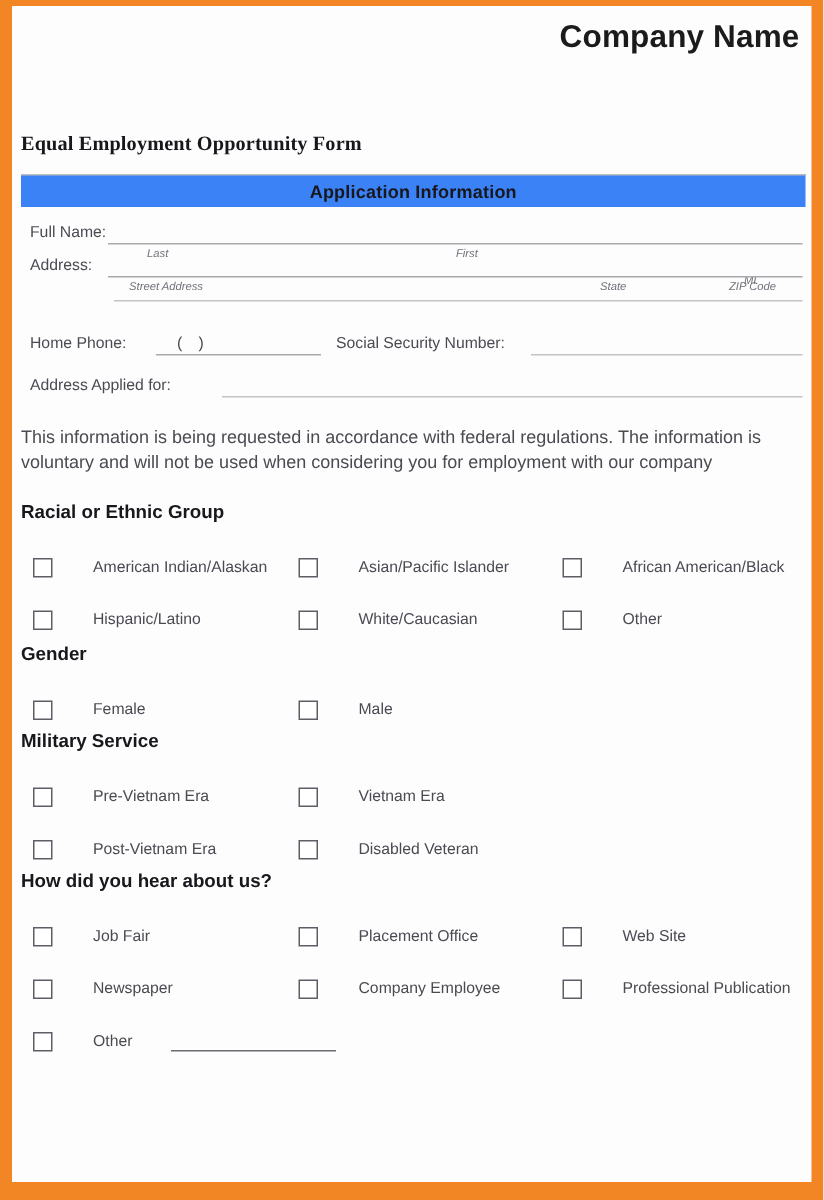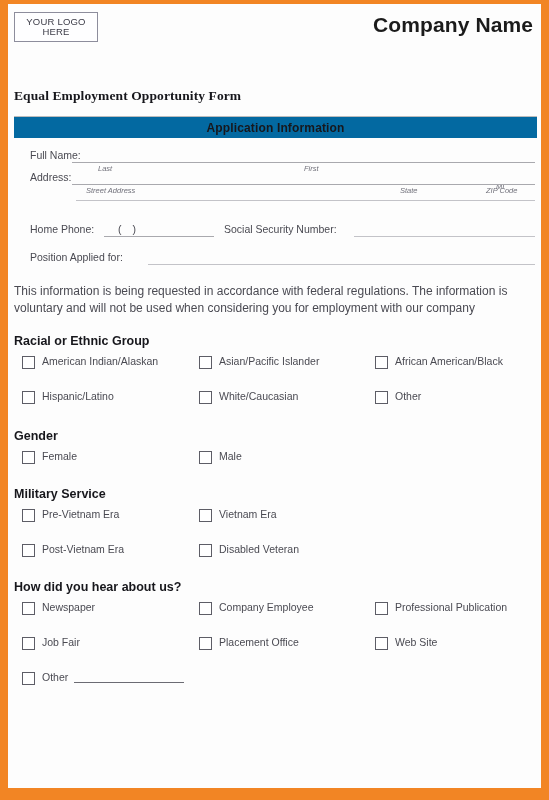--- a/index.html
+++ b/index.html
@@ -70,21 +70,21 @@
     font-size: 13.5px;
     font-weight: bold;
     color: #17171c;
     letter-spacing: .1px;
     font-family: Liberation Serif, serif;
   }
   
   .section-bar {
     margin: 12px 4px 0 6px;
     height: 21px;
-    background: #0369a1;
+    background: #3b82f6;
     border-top: 1px solid #bcbcbc;
     display: flex;
     align-items: center;
     justify-content: center;
   }
   .section-bar-text {
     font-size: 12px;
     font-weight: bold;
     color: #17171c;
     letter-spacing: .15px;
@@ -94,21 +94,21 @@
     position: relative;
     margin: 0 4px 0 6px;
     padding-top: 8px;
   }
   .field-row {
     position: relative;
     height: 22px;
   }
   .field-label {
     position: absolute;
-    left: 16px;
+    left: 6px;
     top: 3px;
     font-size: 10.5px;
     color: #4a4a52;
     white-space: nowrap;
   }
   .rule {
     position: absolute;
     border-bottom: 1px solid #a9a9ae;
     height: 0;
   }
@@ -156,23 +156,24 @@
   .cb-grid {
     position: relative;
     margin: 7px 0 0 0;
   }
   .cb-row {
     position: relative;
     height: 35px;
   }
   .cb-item {
     position: absolute;
-    top: 0;
+    top: 16px;
     display: flex;
-    align-items: center;
+    align-items: flex-end;
+    gap: 20px;
   }
   .cb-col1 { left: 14px; }
   .cb-col2 { left: 191px; }
   .cb-col3 { left: 367px; }
   .checkbox {
     width: 11px;
     height: 11px;
     border: 1px solid #5d5d66;
     background: #ffffff;
     flex: 0 0 auto;
@@ -194,24 +195,20 @@
     vertical-align: bottom;
   }
 </style>
 </head>
 <body>
 
 <div id="page">
   <div id="sheet">
 
     <div class="header">
-      <div class="logo-box">
-        <span class="logo-line">YOUR LOGO</span>
-        <span class="logo-line">HERE</span>
-      </div>
       <div class="company-name">Company Name</div>
     </div>
 
     <div class="form-title">Equal Employment Opportunity Form</div>
 
     <div class="section-bar">
       <span class="section-bar-text">Application Information</span>
     </div>
 
     <div class="app-block">
@@ -238,21 +235,21 @@
 
       <div class="field-row" style="height:28px">
         <span class="field-label">Home Phone:</span>
         <span class="phone-parens">(        )</span>
         <div class="rule phone-rule"></div>
         <span class="field-label" style="left:210px">Social Security Number:</span>
         <div class="rule thin ssn-rule"></div>
       </div>
 
       <div class="field-row" style="height:26px">
-        <span class="field-label">Position Applied for:</span>
+        <span class="field-label">Address Applied for:</span>
         <div class="rule thin pos-rule"></div>
       </div>
     </div>
 
 
     <div class="voluntary-text">This information is being requested in accordance with federal regulations.  The information is voluntary and will not be used when considering you for employment with our company</div>
 
     <div class="group-heading">Racial or Ethnic Group</div>
     <div class="cb-grid">
       <div class="cb-row">
@@ -321,43 +318,43 @@
           <span class="cb-label">Disabled Veteran</span>
         </label>
       </div>
     </div>
 
     <div class="group-heading" style="margin-top:2px">How did you hear about us?</div>
     <div class="cb-grid">
       <div class="cb-row">
         <label class="cb-item cb-col1">
           <span class="checkbox"></span>
+          <span class="cb-label">Job Fair</span>
+        </label>
+        <label class="cb-item cb-col2">
+          <span class="checkbox"></span>
+          <span class="cb-label">Placement Office</span>
+        </label>
+        <label class="cb-item cb-col3">
+          <span class="checkbox"></span>
+          <span class="cb-label">Web Site</span>
+        </label>
+      </div>
+      <div class="cb-row">
+        <label class="cb-item cb-col1">
+          <span class="checkbox"></span>
           <span class="cb-label">Newspaper</span>
         </label>
         <label class="cb-item cb-col2">
           <span class="checkbox"></span>
           <span class="cb-label">Company Employee</span>
         </label>
         <label class="cb-item cb-col3">
           <span class="checkbox"></span>
           <span class="cb-label">Professional Publication</span>
-        </label>
-      </div>
-      <div class="cb-row">
-        <label class="cb-item cb-col1">
-          <span class="checkbox"></span>
-          <span class="cb-label">Job Fair</span>
-        </label>
-        <label class="cb-item cb-col2">
-          <span class="checkbox"></span>
-          <span class="cb-label">Placement Office</span>
-        </label>
-        <label class="cb-item cb-col3">
-          <span class="checkbox"></span>
-          <span class="cb-label">Web Site</span>
         </label>
       </div>
       <div class="cb-row">
         <label class="cb-item cb-col1">
           <span class="checkbox"></span>
           <span class="cb-label">Other</span>
           <span class="other-write-line"></span>
         </label>
       </div>
     </div>

